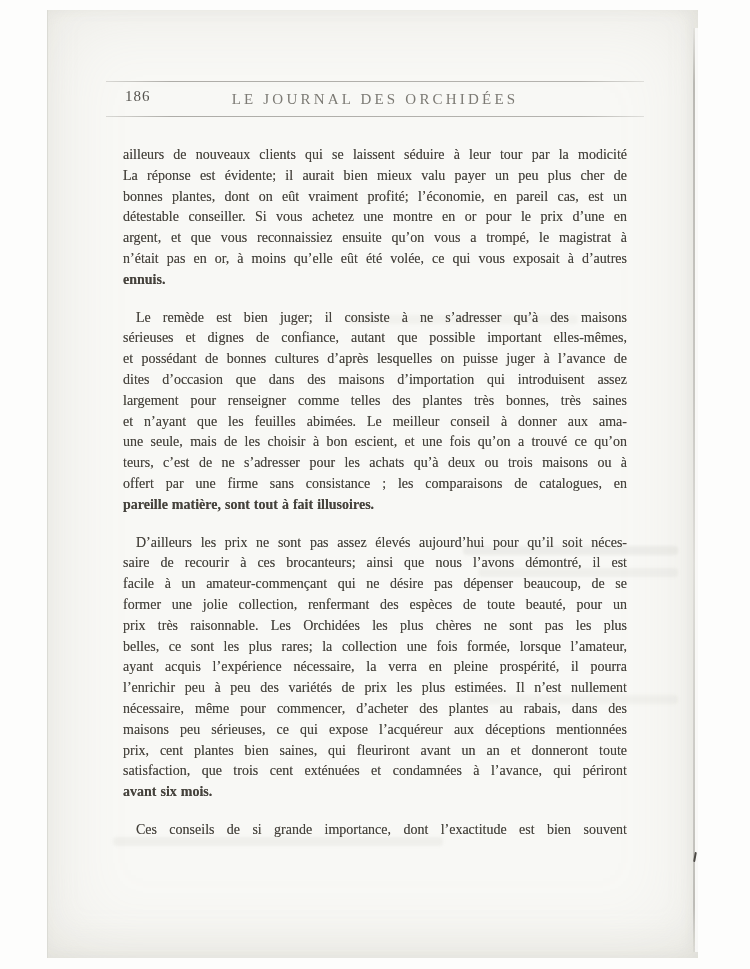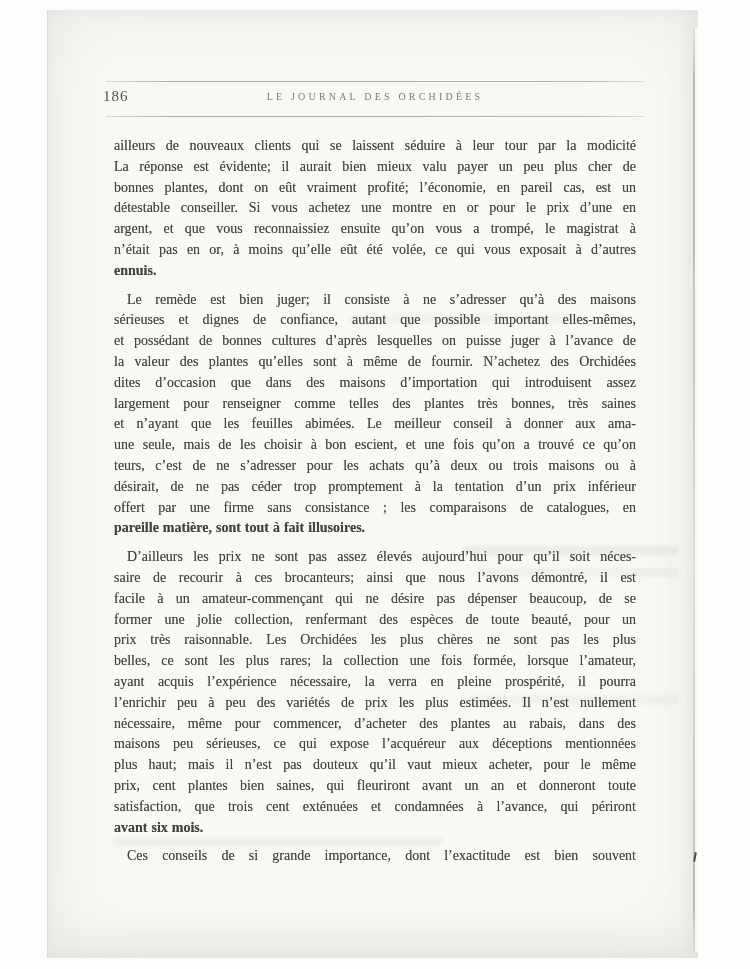--- a/index.html
+++ b/index.html
@@ -77,45 +77,45 @@
     background: linear-gradient(to right,
       rgba(125,123,117,0.25),
       rgba(125,123,117,0.60) 12%,
       rgba(125,123,117,0.55) 88%,
       rgba(125,123,117,0.20));
   }
   .rule.top { top: 71px; }
   .rule.bottom { top: 106px; }
   .folio {
     position: absolute;
-    left: 55px; top: 78px;
+    left: 77px; top: 78px;
     font-size: 15px;
     letter-spacing: 1px;
     color: #54524d;
   }
   .running-title {
     position: absolute;
     left: 58px; top: 81px; width: 538px;
     text-align: center;
-    font-size: 10px;
+    font-size: 15px;
     letter-spacing: 3.2px;
     color: var(--header-ink, #7c7a74);
   }
 
   
   .body-text {
     position: absolute;
     left: 58px; top: 118px;
     width: 538px;
     font-size: 14px;
     color: var(--ink, #45423c);
     text-shadow: 0 0 0.6px rgba(72,68,60,0.55);
     word-spacing: 0.5px;
   }
-  .para { margin: 8px; }
+  .para { margin: 17px; }
   .line {
     line-height: 20.8px;
     text-align: justify;
     text-align-last: justify;
     white-space: normal;
     hyphens: none;
   }
   .line.last { text-align-last: left; font-weight: bold; }
   .para.indent .line:first-child { text-indent: 13px; }
   .it { font-style: italic; }
@@ -143,42 +143,39 @@
           <div class="line"><span>bonnes plantes, dont on eût vraiment profité; l’économie, en pareil cas, est un</span></div>
           <div class="line"><span>détestable conseiller. Si vous achetez une montre en or pour le prix d’une en</span></div>
           <div class="line"><span>argent, et que vous reconnaissiez ensuite qu’on vous a trompé, le magistrat à</span></div>
           <div class="line"><span>n’était pas en or, à moins qu’elle eût été volée, ce qui vous exposait à d’autres</span></div>
           <div class="line last"><span>ennuis.</span></div>
         </div>
         <div class="para indent">
           <div class="line"><span>Le remède est bien juger; il consiste à ne s’adresser qu’à des maisons</span></div>
           <div class="line"><span>sérieuses et dignes de confiance, autant que possible important elles-mêmes,</span></div>
           <div class="line"><span>et possédant de bonnes cultures d’après lesquelles on puisse juger à l’avance de</span></div>
-          <div class="line"><span>la valeur des plantes qu’elles sont à même de fournir. N’achetez des Orchidées</span></div>
           <div class="line"><span>dites d’occasion que dans des maisons d’importation qui introduisent assez</span></div>
           <div class="line"><span>largement pour renseigner comme telles des plantes très bonnes, très saines</span></div>
           <div class="line"><span>et n’ayant que les feuilles abimées. Le meilleur conseil à donner aux ama-</span></div>
           <div class="line"><span>une seule, mais de les choisir à bon escient, et une fois qu’on a trouvé ce qu’on</span></div>
           <div class="line"><span>teurs, c’est de ne s’adresser pour les achats qu’à deux ou trois maisons ou à</span></div>
-          <div class="line"><span>désirait, de ne pas céder trop promptement à la tentation d’un prix inférieur</span></div>
           <div class="line"><span>offert par une firme sans consistance ; les comparaisons de catalogues, en</span></div>
           <div class="line last"><span>pareille matière, sont tout à fait illusoires.</span></div>
         </div>
         <div class="para indent">
           <div class="line"><span>D’ailleurs les prix ne sont pas assez élevés aujourd’hui pour qu’il soit néces-</span></div>
           <div class="line"><span>saire de recourir à ces brocanteurs; ainsi que nous l’avons démontré, il est</span></div>
           <div class="line"><span>facile à un amateur-commençant qui ne désire pas dépenser beaucoup, de se</span></div>
           <div class="line"><span>former une jolie collection, renfermant des espèces de toute beauté, pour un</span></div>
           <div class="line"><span>prix très raisonnable. Les Orchidées les plus chères ne sont pas les plus</span></div>
           <div class="line"><span>belles, ce sont les plus rares; la collection une fois formée, lorsque l’amateur,</span></div>
           <div class="line"><span>ayant acquis l’expérience nécessaire, la verra en pleine prospérité, il pourra</span></div>
           <div class="line"><span>l’enrichir peu à peu des variétés de prix les plus estimées. Il n’est nullement</span></div>
           <div class="line"><span>nécessaire, même pour commencer, d’acheter des plantes au rabais, dans des</span></div>
           <div class="line"><span>maisons peu sérieuses, ce qui expose l’acquéreur aux déceptions mentionnées</span></div>
-          <div class="line"><span>plus haut; mais il n’est pas douteux qu’il vaut mieux acheter, pour le même</span></div>
           <div class="line"><span>prix, cent plantes bien saines, qui fleuriront avant un an et donneront toute</span></div>
           <div class="line"><span>satisfaction, que trois cent exténuées et condamnées à l’avance, qui périront</span></div>
           <div class="line last"><span>avant six mois.</span></div>
         </div>
         <div class="para indent">
           <div class="line"><span>Ces conseils de si grande importance, dont l’exactitude est bien souvent</span></div>
         </div>
       </div>
 
     <div class="edge-right-highlight"></div>

